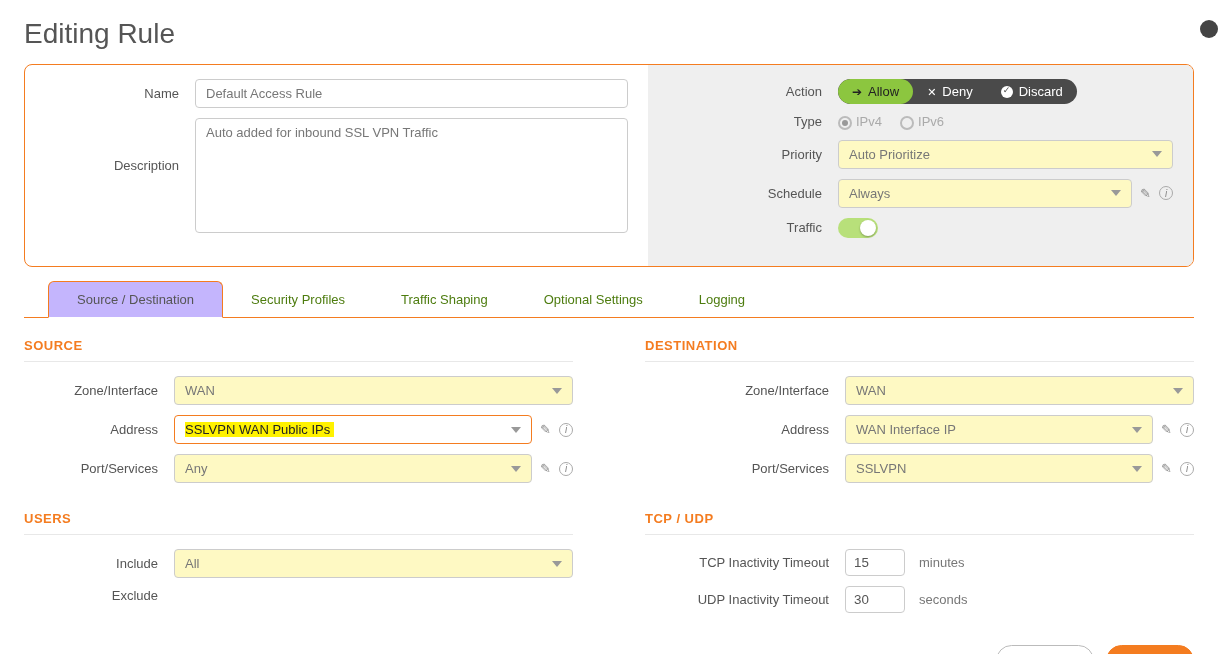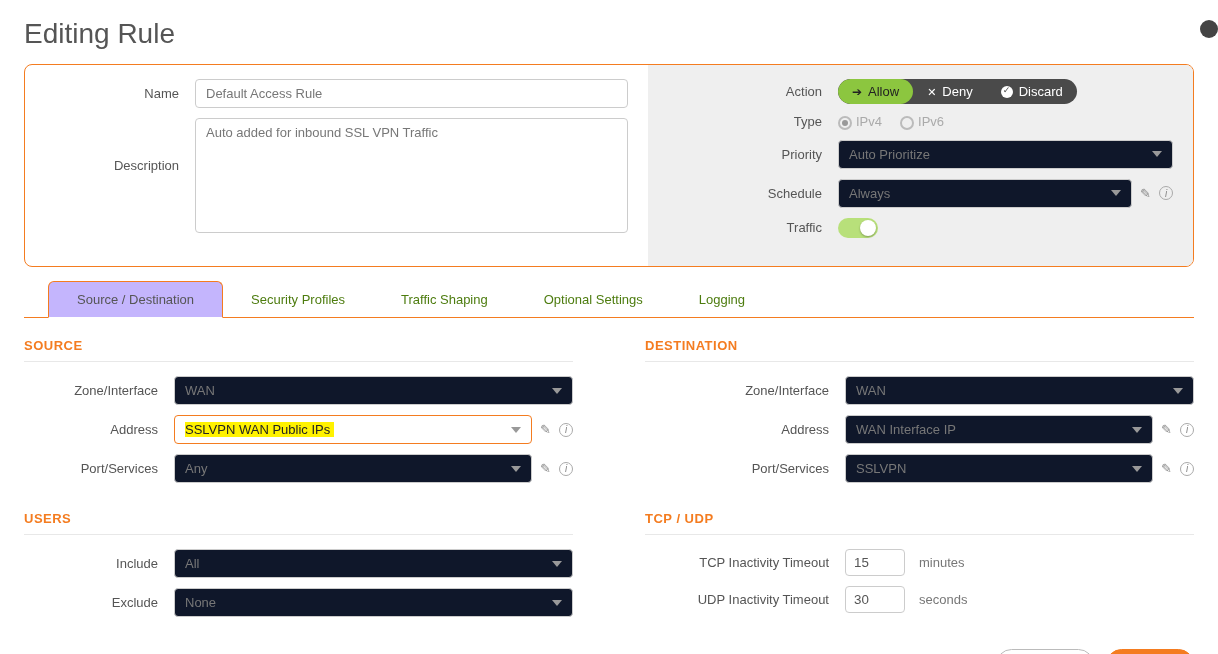--- a/index.html
+++ b/index.html
@@ -106,21 +106,21 @@
   .radio.checked::after {
     content:""; width:6px; height:6px; background:#999; border-radius:50%;
     position:absolute; top:2px; left:2px;
   }
 
   .select {
     flex: 1;
     border: 1px solid #ccc;
     border-radius: 4px;
     padding: 6px 28px 6px 10px;
-    background: #0f172a;
+    background: #fef9c3;
     color: #777;
     position: relative;
     cursor: pointer;
     white-space: nowrap;
     overflow: hidden;
   }
   .select::after {
     content: "";
     position: absolute;
     right: 10px; top: 50%;
@@ -293,21 +293,20 @@
       </div>
     </div>
 
     <div class="sec-title" style="margin-top:28px;">USERS</div>
     <div class="form-row">
       <div class="lbl">Include</div>
       <div class="select"><span>All</span></div>
     </div>
     <div class="form-row">
       <div class="lbl">Exclude</div>
-      <div class="select"><span>None</span></div>
     </div>
   </div>
 
   <div class="col sec sec-right">
     <div class="sec-title">DESTINATION</div>
     <div class="form-row">
       <div class="lbl">Zone/Interface</div>
       <div class="select"><span>WAN</span></div>
     </div>
     <div class="form-row">

